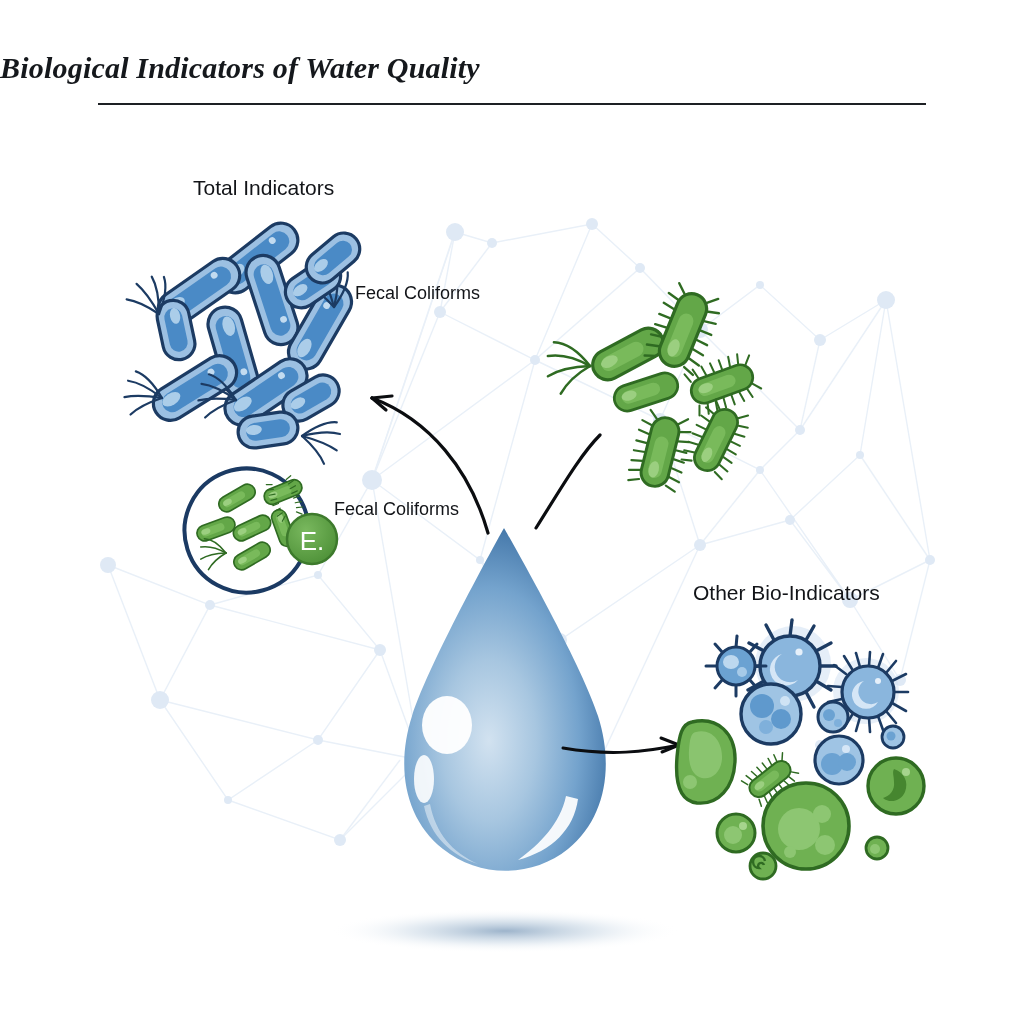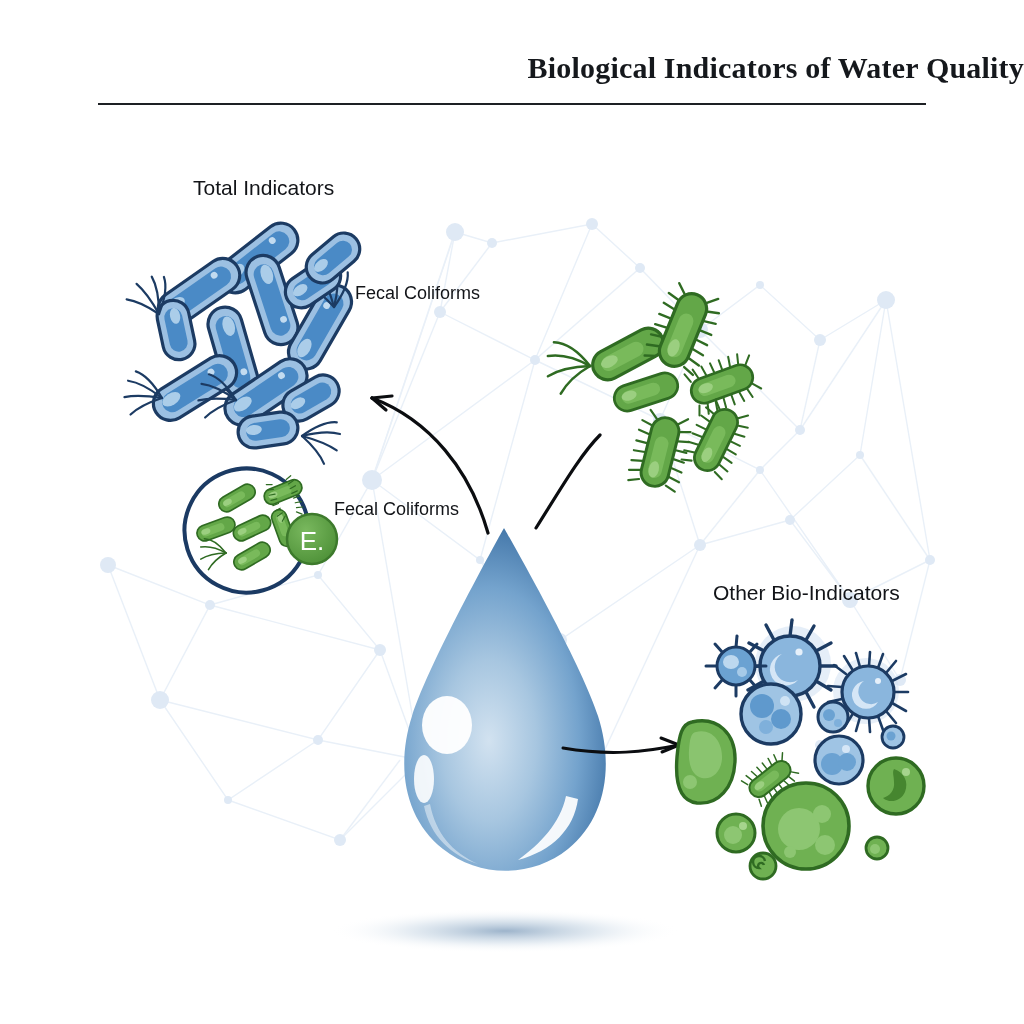--- a/index.html
+++ b/index.html
@@ -21,26 +21,27 @@
     left: 0;
     top: 0;
     width: 1024px;
     height: 1024px;
   }
   #title-text {
     position: absolute;
     left: 0;
     top: 51px;
     width: 1024px;
-    text-align: right;
+    text-align: left;
     font-family: "Liberation Serif", serif;
     font-weight: bold;
     font-size: 30px;
     letter-spacing: 0.2px;
     color: #15181c;
+    font-style: italic;
   }
   #title-rule {
     position: absolute;
     left: 98px;
     top: 103px;
     width: 828px;
     height: 2px;
     background: #1d2024;
   }
   .label {
@@ -61,21 +62,20 @@
   }
   #label-fecal-coliforms-bottom {
     left: 334px;
     top: 499px;
     font-size: 18px;
   }
   #label-other-bio {
     left: 693px;
     top: 581px;
     font-size: 21px;
-    margin-left: 20px;
   }
 </style>
 </head>
 <body>
 
 <div id="infographic">
 
   <svg class="layer" viewBox="0 0 1024 1024" xmlns="http://www.w3.org/2000/svg">
     <g stroke="#e9f0f8" stroke-width="1.4" fill="none">
       <path d="M455 232 L492 243 L592 224 L640 268 L592 224 L492 243 Z"></path>

